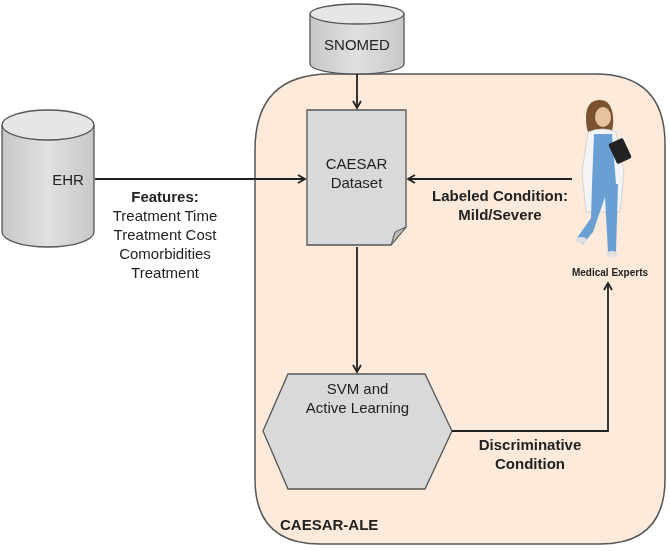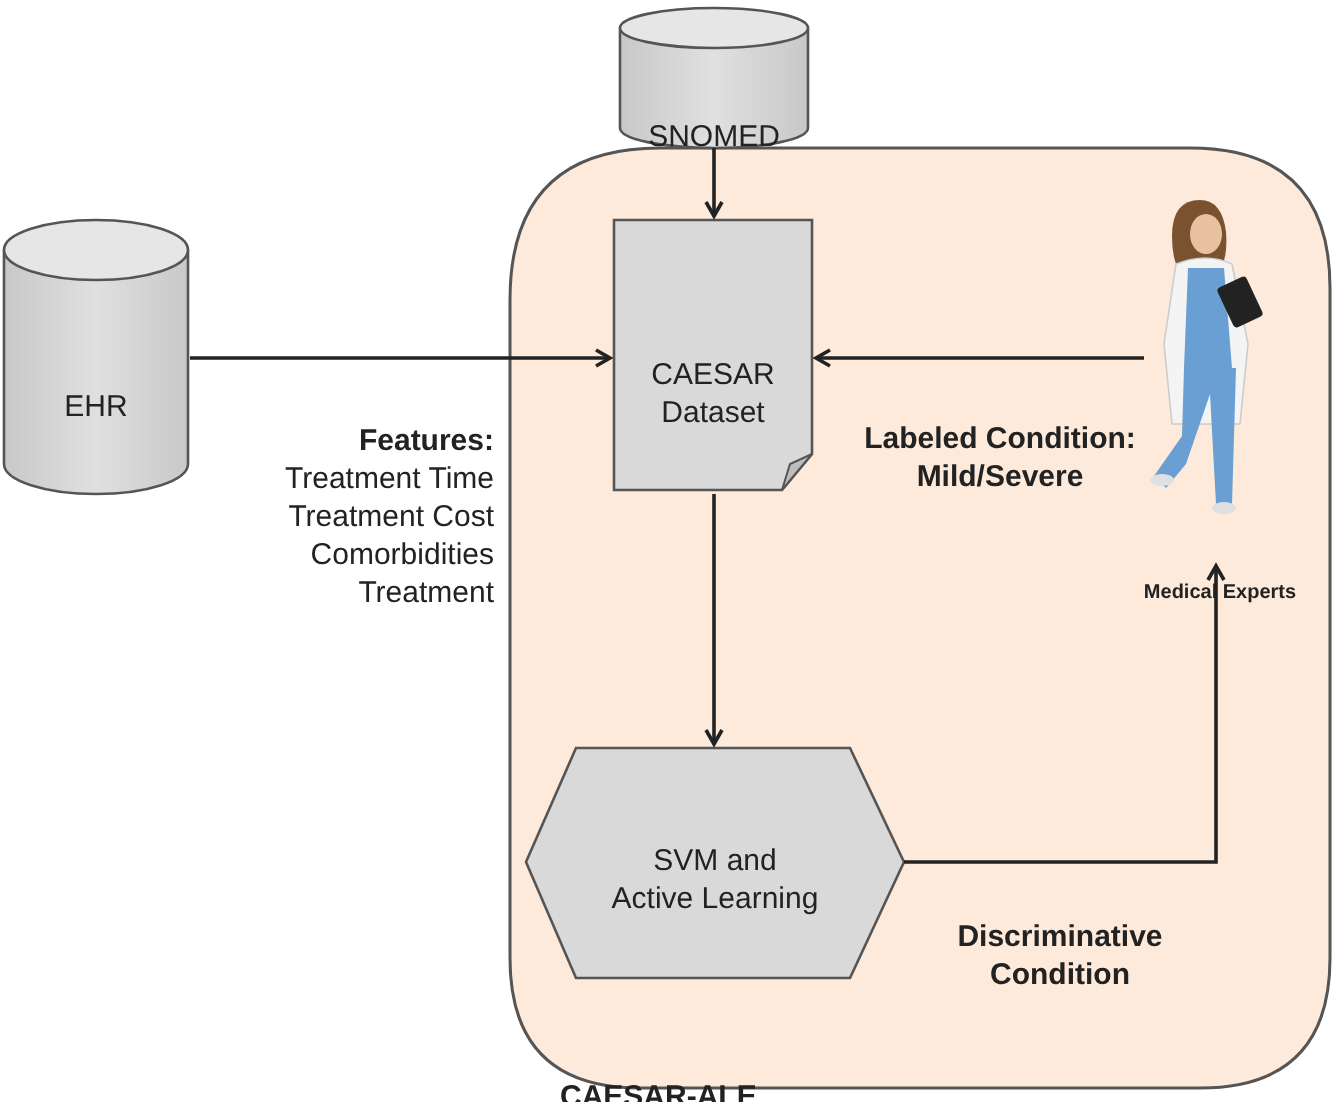--- a/index.html
+++ b/index.html
@@ -1,19 +1,19 @@
 <!DOCTYPE html>
 <html><head>
 <meta charset="utf-8">
 <style>
   html, body { margin:0; padding:0; background:#ffffff; }
   body { width:670px; height:551px; position:relative; overflow:hidden;
          font-family: "Liberation Sans", "DejaVu Sans", sans-serif; }
   svg { position:absolute; left:0; top:0; }
-  .lbl { position:absolute; color:#222; font-size:15px; text-align:center; line-height:19px;margin-top:24px; }
+  .lbl { position:absolute; color:#222; font-size:15px; text-align:center; line-height:19px; }
   .bold { font-weight:bold; }
 </style>
 </head>
 <body>
 
 <svg width="670" height="551" viewBox="0 0 670 551">
   <defs>
     <marker id="arr" markerWidth="10" markerHeight="10" refX="8" refY="5" orient="auto" markerUnits="userSpaceOnUse">
       <path d="M1,1 L8,5 L1,9" fill="none" stroke="#222" stroke-width="1.8"></path>
     </marker>
@@ -53,43 +53,43 @@
     <path d="M588,132 q15,-6 28,0 l8,40 l-4,40 l-34,0 l-4,-40 z" fill="#f4f4f4" stroke="#ccc" stroke-width="0.8"></path>
     <path d="M594,134 l18,0 l4,50 l-24,0 z" fill="#6a9fd4"></path>
     <path d="M592,184 l26,0 l-2,68 l-8,0 l-3,-55 l-12,35 l-10,12 l-6,-6 l14,-20 z" fill="#6a9fd4"></path>
     <rect x="612" y="140" width="16" height="22" rx="2" fill="#222" transform="rotate(-25 620 151)"></rect>
     <ellipse cx="612" cy="254" rx="6" ry="3" fill="#e0e0e0"></ellipse>
     <ellipse cx="581" cy="240" rx="6" ry="3" fill="#e0e0e0"></ellipse>
   </g>
 </svg>
 
 <div class="lbl" style="left:310px;top:35px;width:94px;">SNOMED</div>
-<div class="lbl" style="left:2px;top:170px;width:92px;">EHR</div>
+<div class="lbl" style="left:2px;top:170px;width:92px;padding-left:20px;">EHR</div>
 
-<div class="lbl" style="left:107px;top:187px;width:140px;text-align:right;">
+<div class="lbl" style="left:95px;top:187px;width:140px;">
   <div class="bold">Features:</div>
   <div>Treatment Time</div>
   <div>Treatment Cost</div>
   <div>Comorbidities</div>
   <div>Treatment</div>
 </div>
 
 <div class="lbl" style="left:307px;top:154px;width:99px;text-align:center;">
   <div>CAESAR</div>
   <div>Dataset</div>
 </div>
 
 <div class="lbl bold" style="left:420px;top:186px;width:160px;">
   <div>Labeled Condition:</div>
   <div>Mild/Severe</div>
 </div>
 
 <div class="lbl bold" style="left:555px;top:263px;width:110px;font-size:10px;">Medical Experts</div>
 
-<div class="lbl" style="left:263px;top:397px;width:189px;">
+<div class="lbl" style="left:263px;top:379px;width:189px;">
   <div>SVM and</div>
   <div>Active Learning</div>
 </div>
 
 <div class="lbl bold" style="left:455px;top:435px;width:150px;">
   <div>Discriminative</div>
   <div>Condition</div>
 </div>
 
 <div class="lbl bold" style="left:280px;top:515px;text-align:right;">CAESAR-ALE</div>

